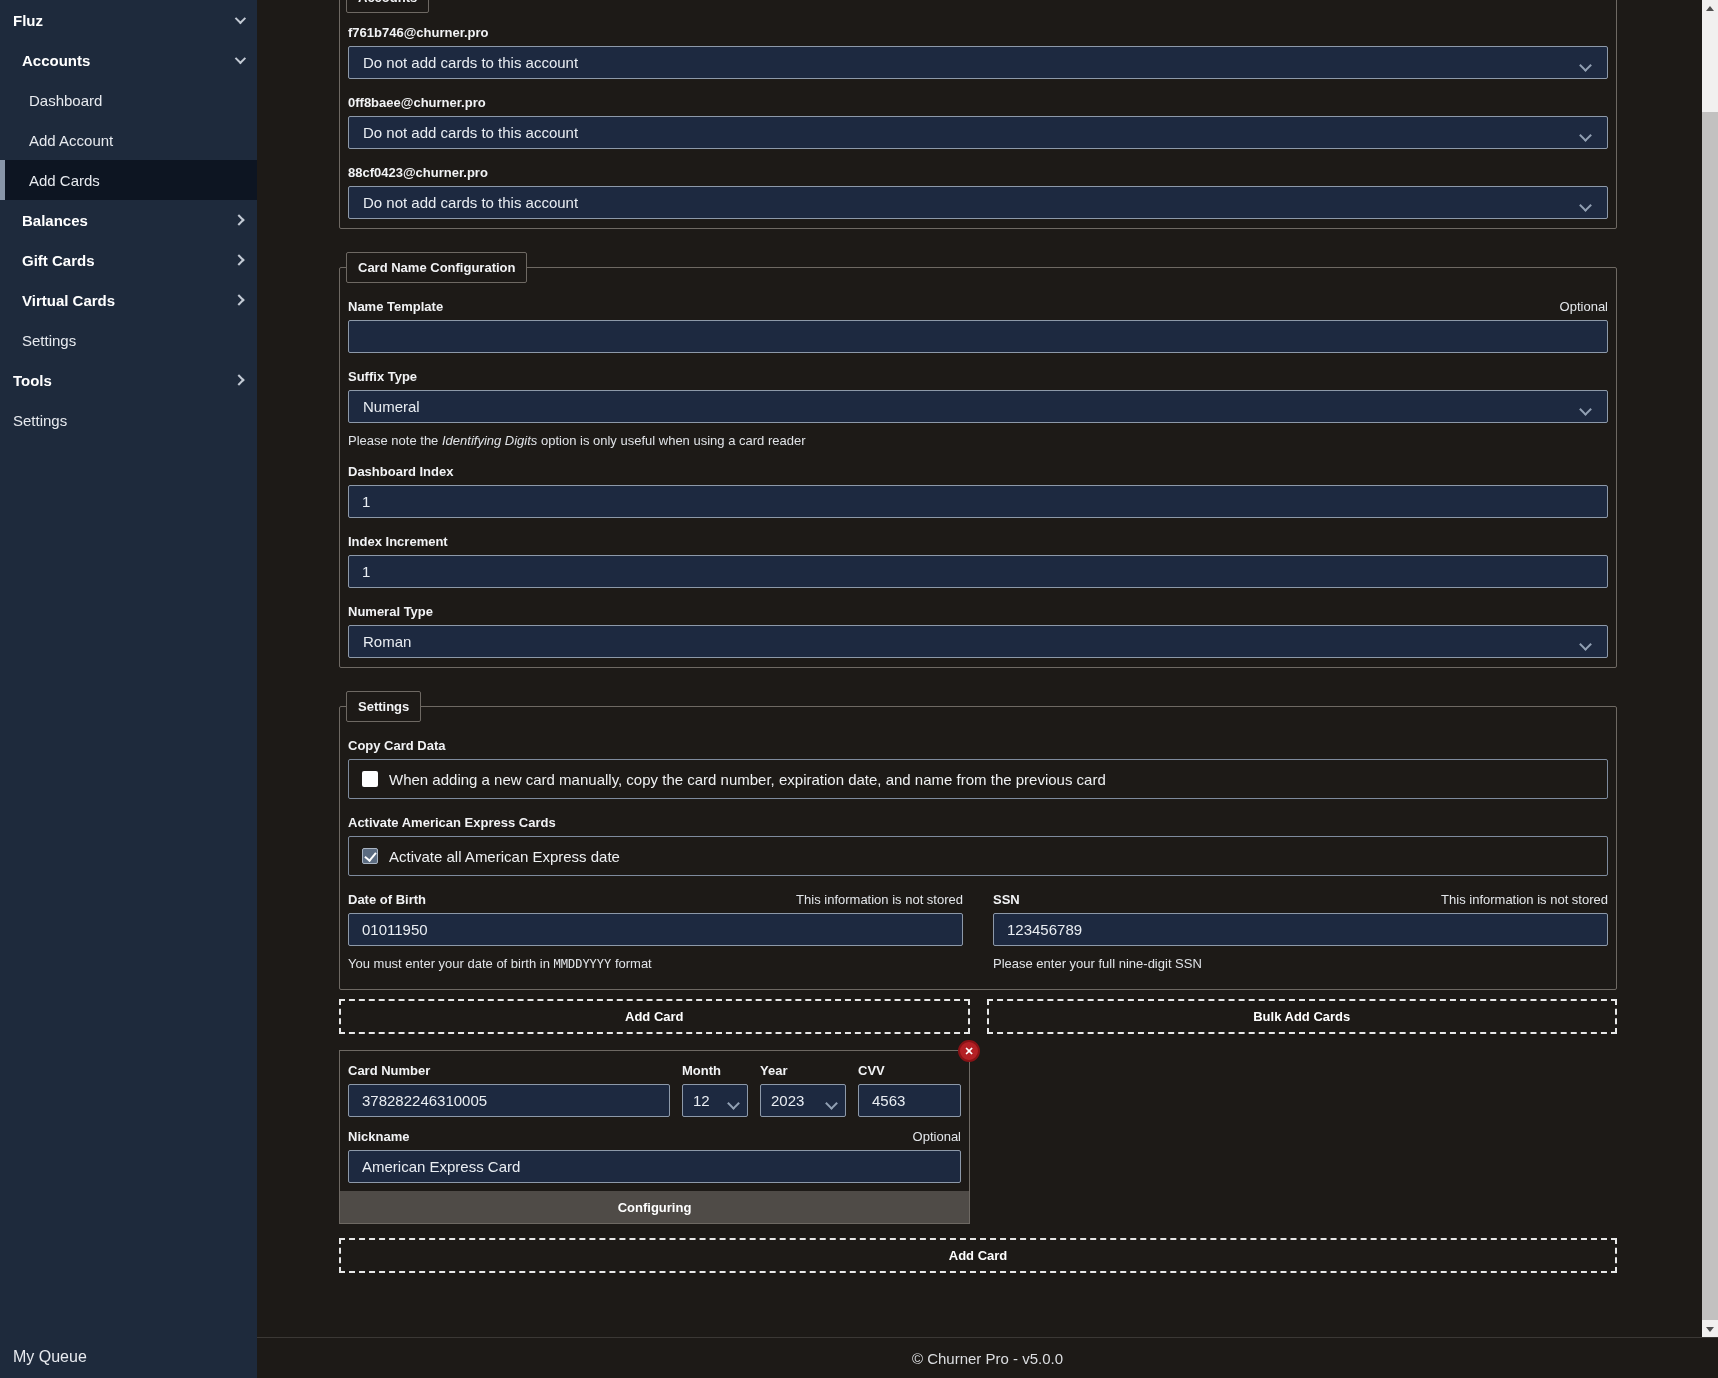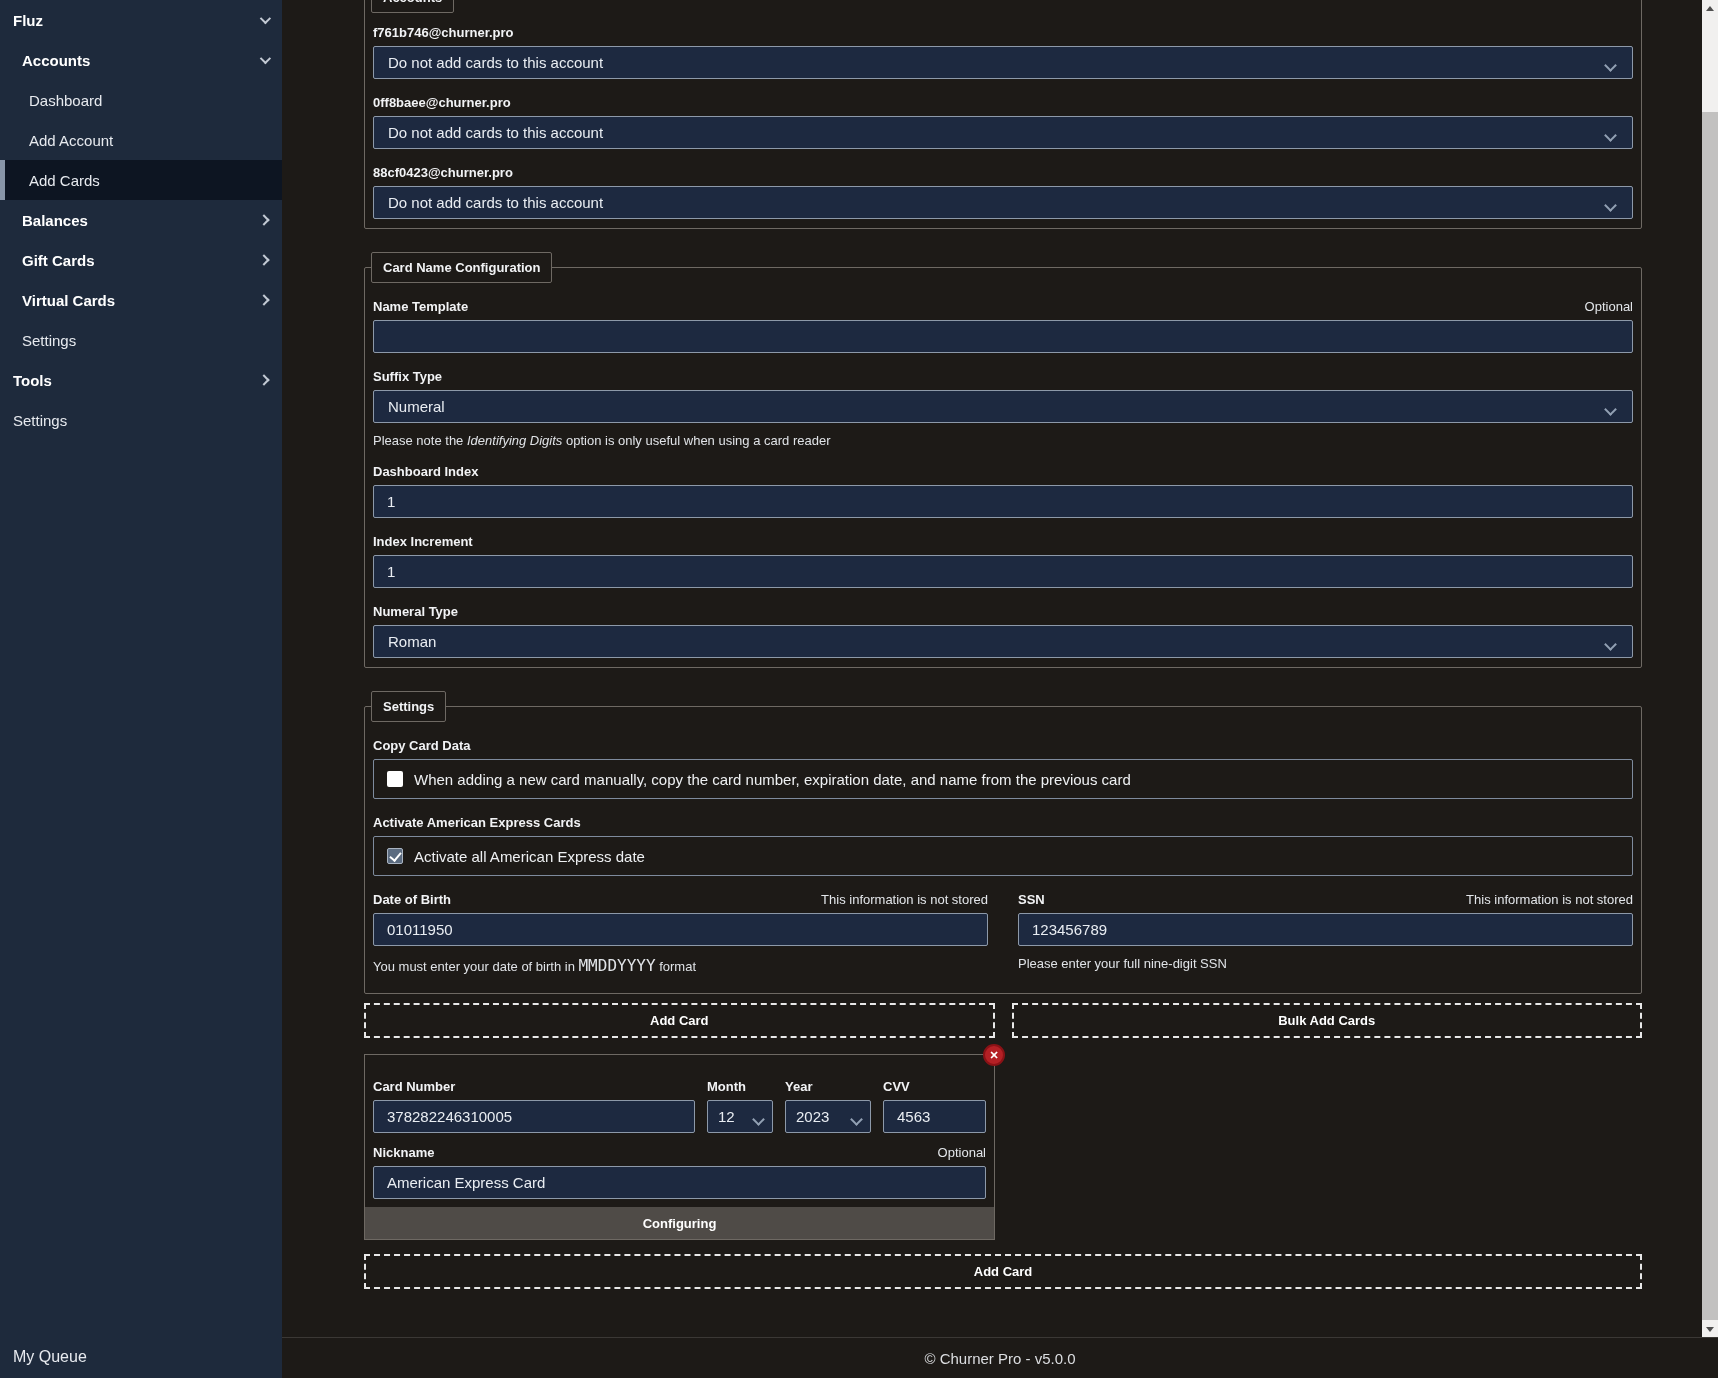--- a/index.html
+++ b/index.html
@@ -7,21 +7,21 @@
   body {
     font-family: "Liberation Sans", sans-serif;
     background: #1d1a17;
     color: #eef0f2;
   }
   .app { display: flex; width: 1718px; height: 1378px; }
 
   
   .sidebar {
     position: relative;
-    width: 282px; height: 1378px;
+    width: 257px; height: 1378px;
     background: #1e2a3c;
     flex: none;
   }
   .nav-item {
     height: 40px;
     display: flex; align-items: center;
     font-size: 15px; color: #e7eaef;
     cursor: pointer;
     padding-right: 14px;
   }
@@ -106,21 +106,21 @@
   .select-chev {
     position: absolute; right: 17px; top: 14px;
     width: 9px; height: 9px;
     border-right: 2px solid #92a0b3;
     border-bottom: 2px solid #92a0b3;
     transform: rotate(45deg);
   }
 
   .note { font-size: 13px; color: #e0e3e7; margin-top: 10px; }
   .note .it { font-style: italic; }
-  .mono { font-family: "DejaVu Sans Mono", monospace; font-size: 16px; }
+  .mono { font-family: "DejaVu Sans Mono", monospace; font-size: 12px; }
 
   .check-row {
     height: 40px;
     border: 1px solid #7e8b9d;
     border-radius: 2px;
     display: flex; align-items: center; gap: 11px;
     padding: 0 13px;
     font-size: 15px; color: #eef0f2;
   }
   .cb {
@@ -168,21 +168,21 @@
     border: 2px solid #8a1216;
     color: #ffffff; font-size: 11px; font-weight: bold;
     display: flex; align-items: center; justify-content: center;
     cursor: pointer; line-height: 1;
   }
   .card-grid {
     display: grid;
     grid-template-columns: 1fr 66px 86px 103px;
     gap: 12px;
   }
-  .card-grid .field-label { margin-top: 16px; }
+  .card-grid .field-label { margin-top: 4px; }
   .status-bar {
     margin: 8px -8px 0 -8px;
     height: 32px;
     background: #4f4b47;
     display: flex; align-items: center; justify-content: center;
     font-size: 13px; font-weight: bold; color: #ffffff;
   }
 
   
   .scrollbar {

